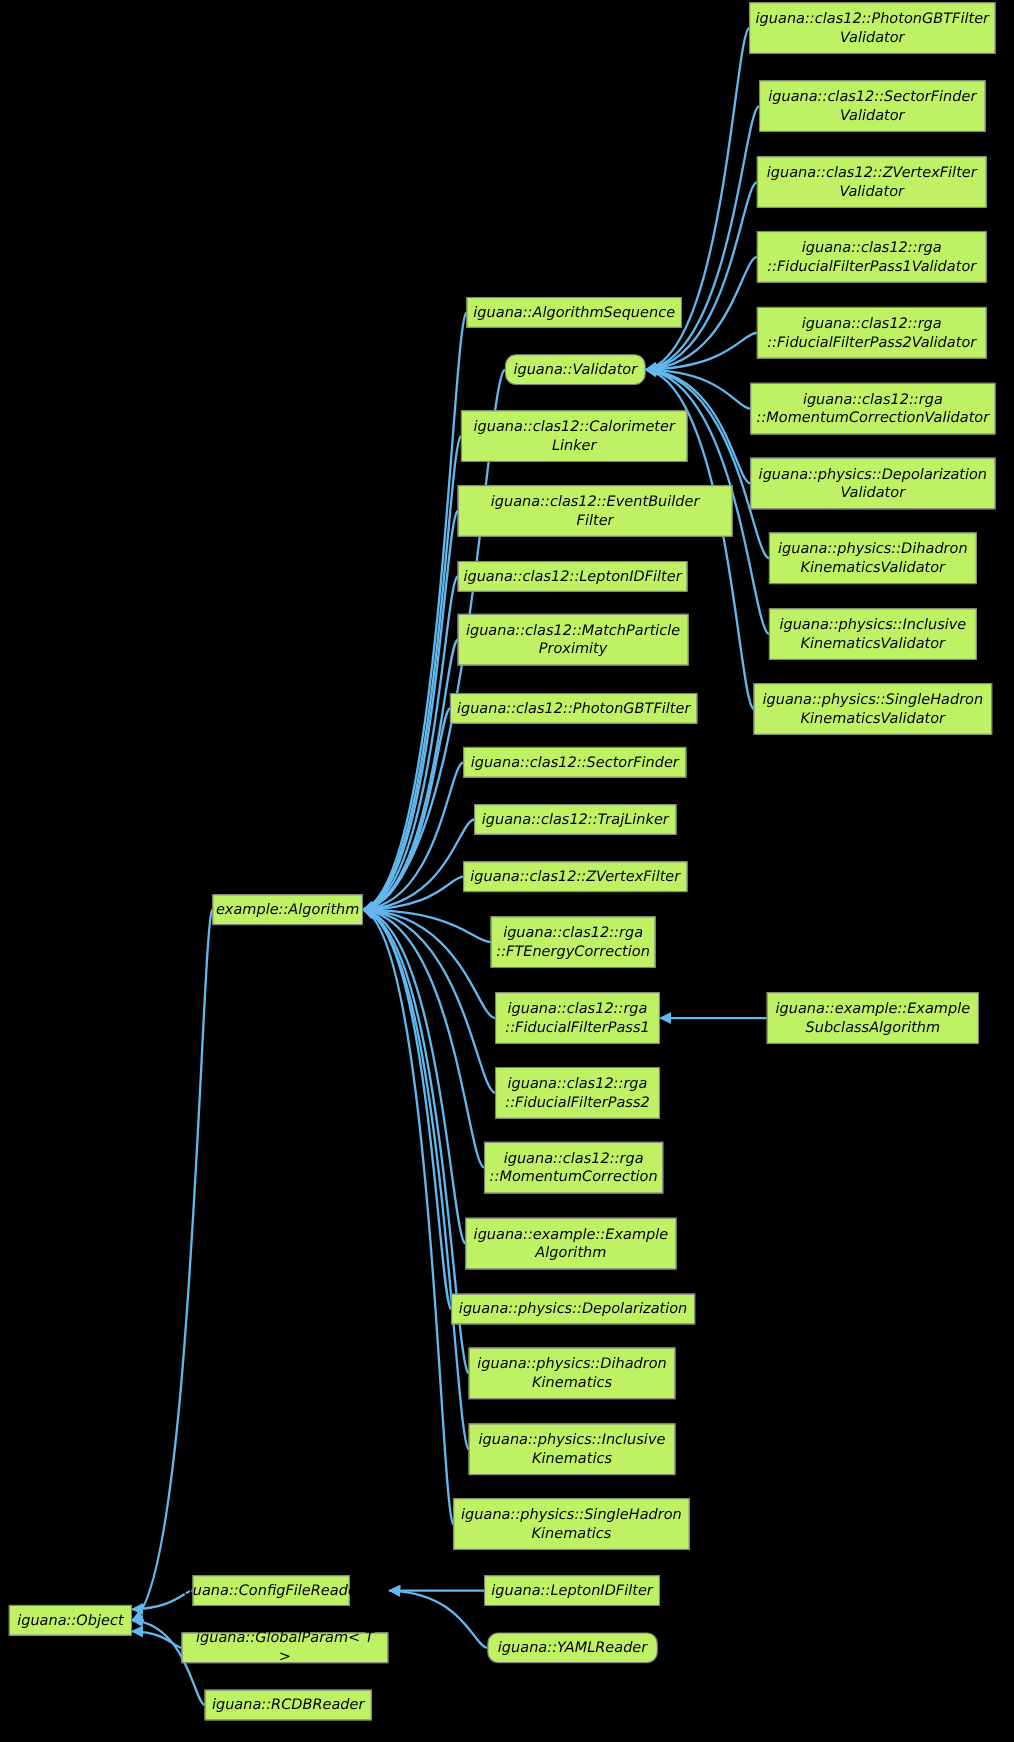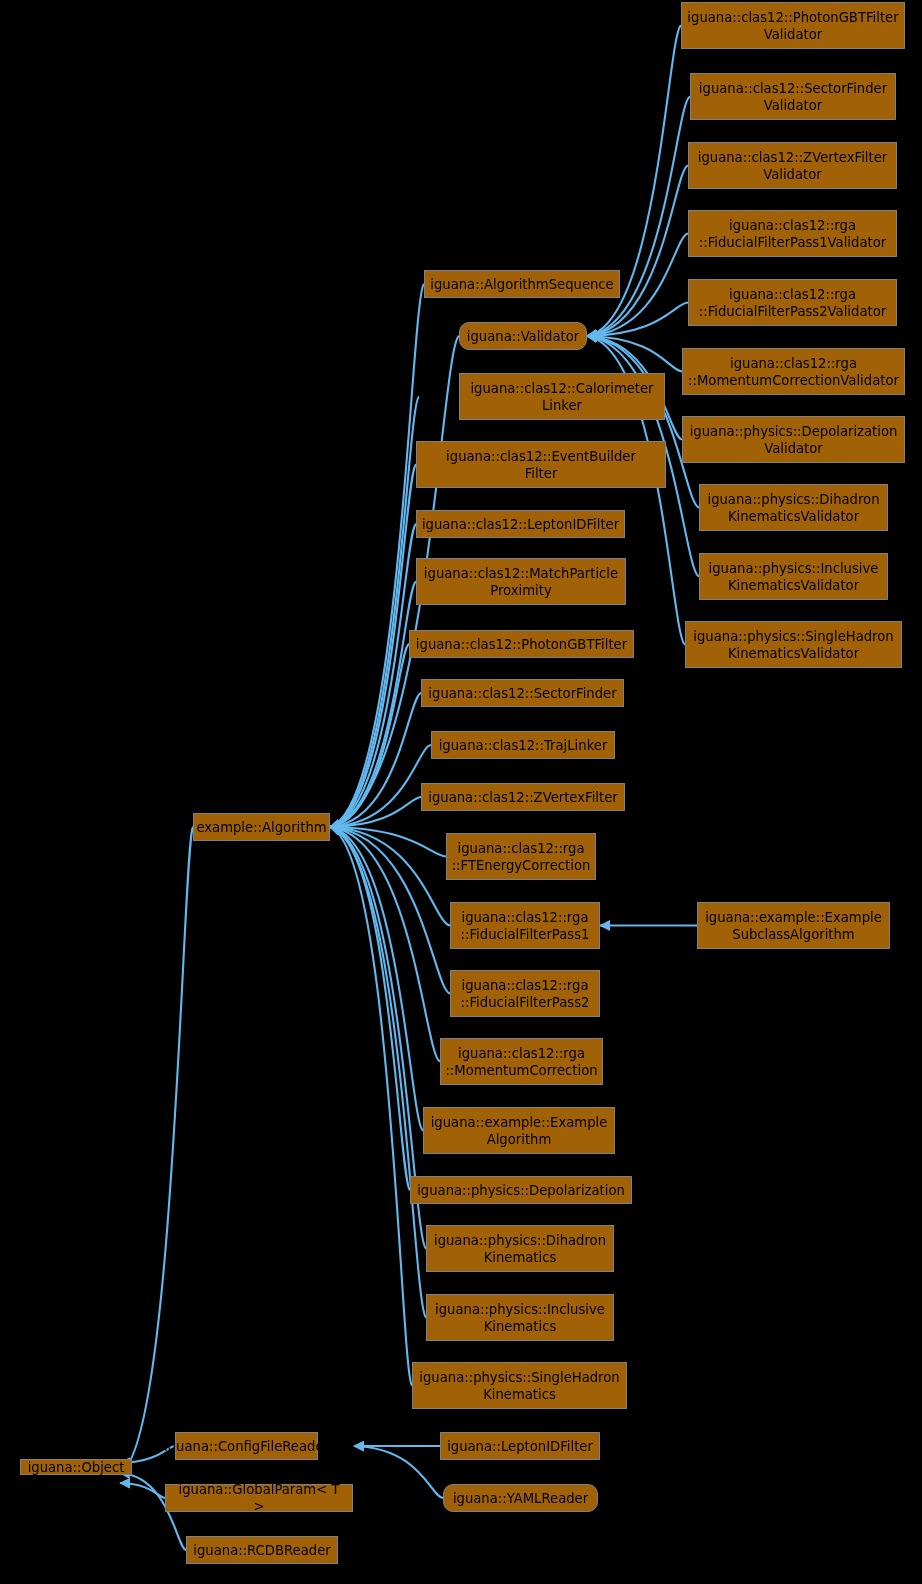--- a/index.html
+++ b/index.html
@@ -19,32 +19,33 @@
     position: absolute;
     left: 0;
     top: 0;
     width: 922px;
     height: 1584px;
     pointer-events: none;
   }
   .node {
     position: absolute;
     box-sizing: border-box;
-    background: #a16207;
+    background: #bef264;
     border: 1px solid #808080;
     color: #000000;
     font-size: 13.2px;
     line-height: 17px;
     text-align: center;
     display: flex;
     align-items: center;
     justify-content: center;
     padding: 2px 5px;
     white-space: pre-line;
     z-index: 5;
+    font-style: italic;
   }
 </style>
 </head>
 <body>
 
 <div id="diagram">
   <svg id="edges" viewBox="0 0 922 1584" xmlns="http://www.w3.org/2000/svg">
     <defs>
       <marker id="arw" viewBox="0 0 10 10" refX="9.2" refY="5" markerWidth="5.2" markerHeight="5.2" orient="auto-start-reverse">
         <path d="M 0 0 L 10 5 L 0 10 z" fill="#63b8ee"></path>
@@ -105,21 +106,21 @@
       <div class="node" style="left: 682px; top: 416px; width: 223px; height: 47px;">iguana::physics::Depolarization
 Validator</div>
       <div class="node" style="left: 699px; top: 484px; width: 189px; height: 47px;">iguana::physics::Dihadron
 KinematicsValidator</div>
       <div class="node" style="left: 699px; top: 553px; width: 189px; height: 47px;">iguana::physics::Inclusive
 KinematicsValidator</div>
       <div class="node" style="left: 685px; top: 621px; width: 217px; height: 47px;">iguana::physics::SingleHadron
 KinematicsValidator</div>
       <div class="node" style="left: 424px; top: 270px; width: 196px; height: 28px;">iguana::AlgorithmSequence</div>
       <div class="node" style="left: 459px; top: 322px; width: 128px; height: 28px; border-radius: 10px;">iguana::Validator</div>
-      <div class="node" style="left: 419px; top: 373px; width: 206px; height: 47px; margin-left: 40px;">iguana::clas12::Calorimeter
+      <div class="node" style="left: 419px; top: 373px; width: 206px; height: 47px;">iguana::clas12::Calorimeter
 Linker</div>
       <div class="node" style="left: 416px; top: 441px; width: 250px; height: 47px;">iguana::clas12::EventBuilder
 Filter</div>
       <div class="node" style="left: 416px; top: 510px; width: 209px; height: 28px;">iguana::clas12::LeptonIDFilter</div>
       <div class="node" style="left: 416px; top: 558px; width: 210px; height: 47px;">iguana::clas12::MatchParticle
 Proximity</div>
       <div class="node" style="left: 409px; top: 630px; width: 225px; height: 28px;">iguana::clas12::PhotonGBTFilter</div>
       <div class="node" style="left: 421px; top: 679px; width: 203px; height: 28px;">iguana::clas12::SectorFinder</div>
       <div class="node" style="left: 431px; top: 731px; width: 184px; height: 28px;">iguana::clas12::TrajLinker</div>
       <div class="node" style="left: 421px; top: 783px; width: 204px; height: 28px;">iguana::clas12::ZVertexFilter</div>
@@ -136,20 +137,20 @@
       <div class="node" style="left: 410px; top: 1176px; width: 222px; height: 28px;">iguana::physics::Depolarization</div>
       <div class="node" style="left: 426px; top: 1225px; width: 188px; height: 47px;">iguana::physics::Dihadron
 Kinematics</div>
       <div class="node" style="left: 426px; top: 1294px; width: 188px; height: 47px;">iguana::physics::Inclusive
 Kinematics</div>
       <div class="node" style="left: 412px; top: 1362px; width: 215px; height: 47px;">iguana::physics::SingleHadron
 Kinematics</div>
       <div class="node" style="left: 193px; top: 813px; width: 137px; height: 28px;">example::Algorithm</div>
       <div class="node" style="left: 697px; top: 902px; width: 193px; height: 47px;">iguana::example::Example
 SubclassAlgorithm</div>
-      <div class="node" style="left: 20px; top: 1459px; width: 112px; height: 16px;">iguana::Object</div>
+      <div class="node" style="left: 8px; top: 1459px; width: 112px; height: 28px;">iguana::Object</div>
       <div class="node" style="left: 175px; top: 1432px; width: 143px; height: 28px;">iguana::ConfigFileReader</div>
       <div class="node" style="left: 165px; top: 1484px; width: 188px; height: 28px;">iguana::GlobalParam&lt; T &gt;</div>
       <div class="node" style="left: 186px; top: 1536px; width: 152px; height: 28px;">iguana::RCDBReader</div>
       <div class="node" style="left: 440px; top: 1432px; width: 160px; height: 28px;">iguana::LeptonIDFilter</div>
       <div class="node" style="left: 443px; top: 1484px; width: 155px; height: 28px; border-radius: 10px;">iguana::YAMLReader</div>
     </div>
 </div>
 
 </body></html>

